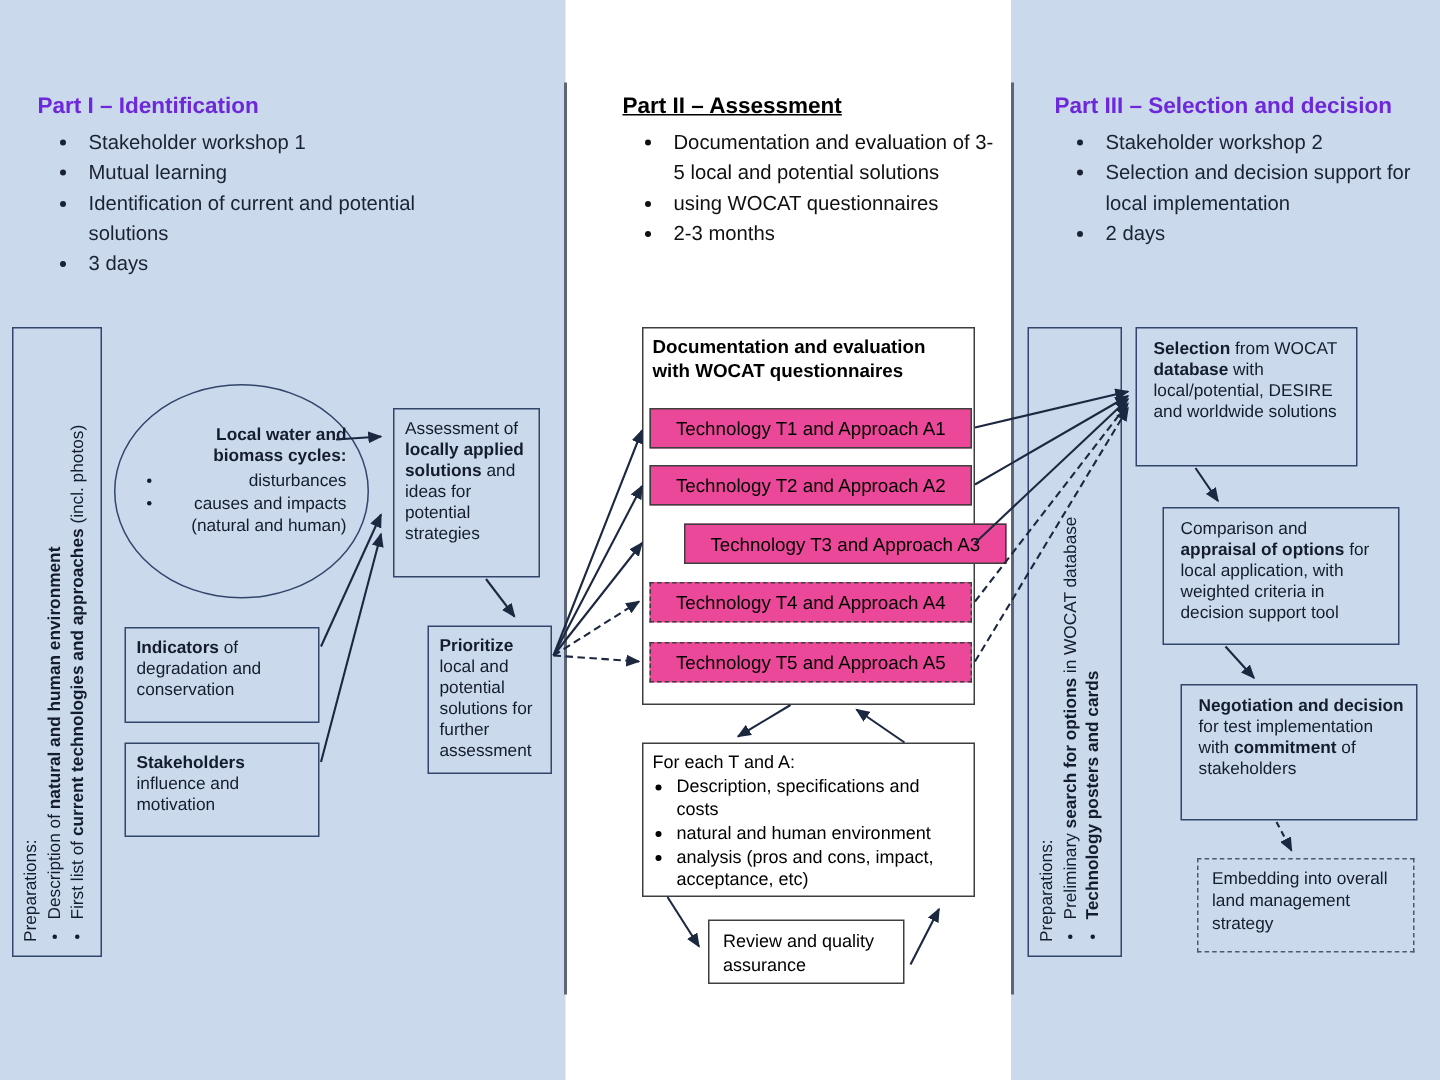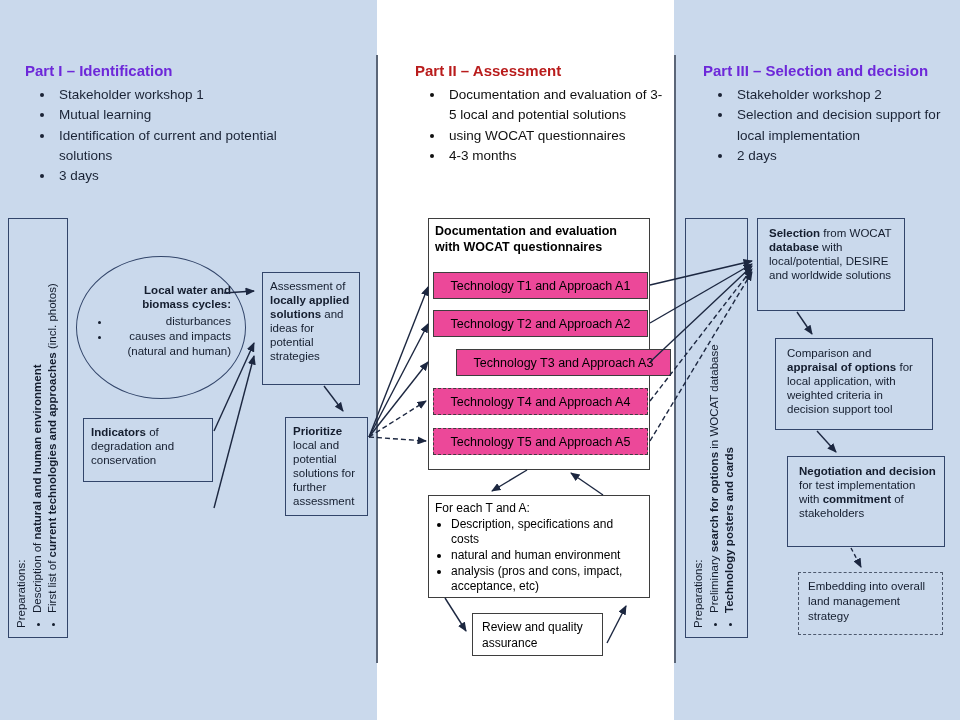--- a/index.html
+++ b/index.html
@@ -71,25 +71,25 @@
   <div class="hdr" style="left:25px; top:62px; width:255px;">
     <h2>Part I – Identification</h2>
     <ul>
         <li>Stakeholder workshop 1</li>
         <li>Mutual learning</li>
         <li>Identification of current and potential solutions</li>
         <li>3 days</li>
       </ul>
   </div>
   <div class="hdr" style="left:415px; top:62px; width:250px; color:#101010;">
-    <h2 style="color:#b91c1c;">Part II – Assessment</h2>
+    <h2 style="color:#000000;text-decoration:underline;">Part II – Assessment</h2>
     <ul>
         <li>Documentation and evaluation of 3-5 local and potential solutions</li>
         <li>using WOCAT questionnaires</li>
-        <li>4-3 months</li>
+        <li>2-3 months</li>
       </ul>
   </div>
   <div class="hdr" style="left:703px; top:62px; width:250px;">
     <h2>Part III – Selection and decision</h2>
     <ul>
         <li>Stakeholder workshop 2</li>
         <li>Selection and decision support for local implementation</li>
         <li>2 days</li>
       </ul>
   </div>
@@ -106,20 +106,21 @@
 
   <div class="ellipse" style="left:76px; top:256px; width:170px; height:143px; padding:26px 14px 10px 20px;text-align:right;">
     <span class="etitle">Local water and biomass cycles:</span>
     <ul class="smallul">
         <li>disturbances</li>
         <li>causes and impacts (natural and human)</li>
       </ul>
   </div>
 
   <div class="bluebox" style="left:83px; top:418px; width:130px; height:64px;"><b>Indicators</b> of degradation and conservation</div>
+  <div class="bluebox" style="left:83px; top:495px; width:130px; height:63px;"><b>Stakeholders</b> influence and motivation</div>
   <div class="bluebox" style="left:262px; top:272px; width:98px; height:113px;">Assessment of <b>locally applied solutions</b> and ideas for potential strategies</div>
   <div class="bluebox" style="left:285px; top:417px; width:83px; height:99px;"><b>Prioritize</b> local and potential solutions for further assessment</div>
 
   <div class="whitebox" style="left:428px; top:218px; width:222px; height:252px;"></div>
   <div class="doc-title" style="left:435px; top:224px; width:210px;">Documentation and evaluation with WOCAT questionnaires</div>
   <div class="tech" style="left:433px; top:272px; width:215px; height:27px;">Technology T1 and Approach A1</div>
   <div class="tech" style="left:433px; top:310px; width:215px; height:27px;">Technology T2 and Approach A2</div>
   <div class="tech" style="left:456px; top:349px; width:215px; height:27px;">Technology T3 and Approach A3</div>
   <div class="tech dashed" style="left:433px; top:388px; width:215px; height:27px;">Technology T4 and Approach A4</div>
   <div class="tech dashed" style="left:433px; top:428px; width:215px; height:27px;">Technology T5 and Approach A5</div>

